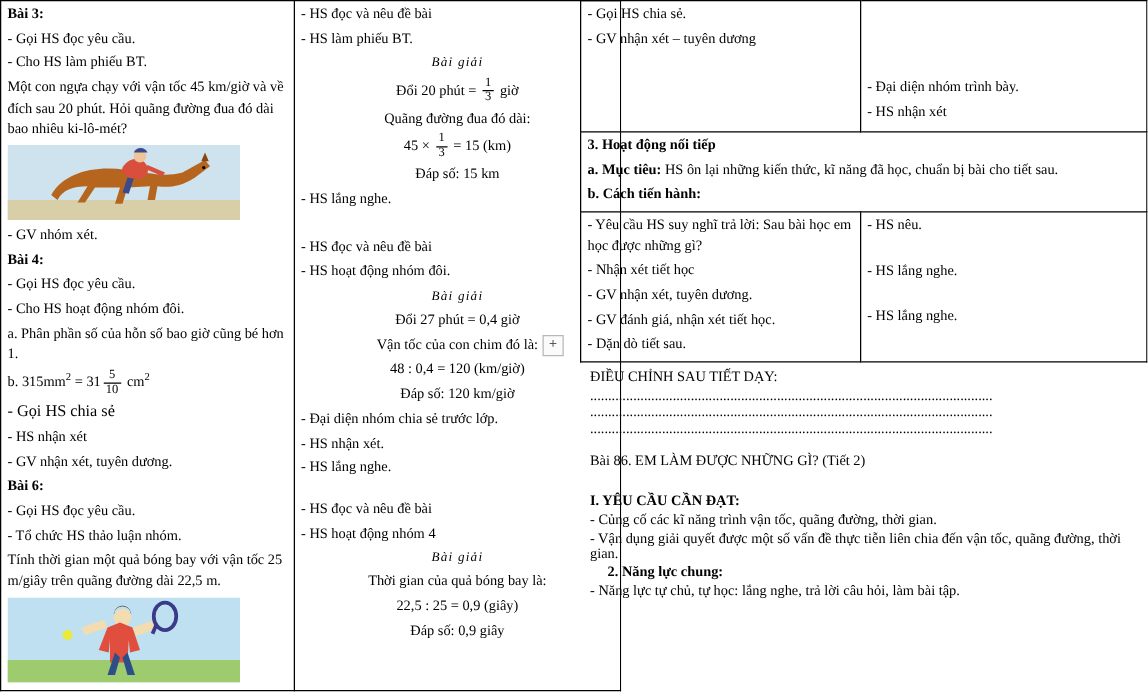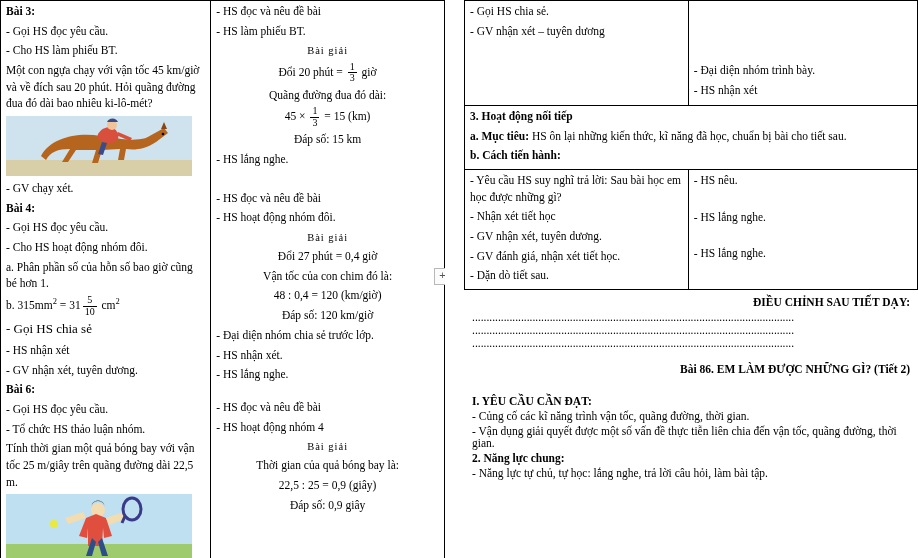--- a/index.html
+++ b/index.html
@@ -19,21 +19,21 @@
   .page {
     position: relative;
     width: 918px;
     height: 558px;
   }
   
   .left-page {
     position: absolute;
     left: 0;
     top: 0;
-    width: 445px;
+    width: 497px;
     height: 558px;
     overflow: hidden;
   }
   .right-page {
     position: absolute;
     left: 464px;
     top: 0;
     width: 454px;
     height: 496px;
     overflow: hidden;
@@ -49,20 +49,21 @@
     padding: 2px 5px 2px 5px;
     font-size: 11.5px;
     line-height: 1.45;
   }
   p { margin: 0 0 3px 0; }
   .b { font-weight: bold; }
   .ctr { text-align: center; }
   .small { font-size: 13px; }
   .baigiai {
     text-align: center;
+    font-style: italic;
     font-size: 10.5px;
     letter-spacing: 1px;
     margin: 4px 0 3px 0;
   }
   .frac {
     display: inline-block;
     vertical-align: middle;
     text-align: center;
     font-size: 10px;
     line-height: 1.05;
@@ -96,21 +97,21 @@
   }
   
   .dots {
     letter-spacing: 0px;
     font-size: 11.5px;
     overflow: hidden;
     white-space: nowrap;
     display: block;
     margin: 1px 0;
   }
-  .centerhead { text-align: right; font-weight: bold; }
+  .centerhead { text-align: left; font-weight: normal; }
   .rp-section { padding: 0 8px; }
   svg { display: block; }
 </style>
 </head>
 <body>
 
 <div class="page">
 
   <div class="left-page">
     <table class="doc">
@@ -136,21 +137,21 @@
               <path d="M155 13 l3 -7 l3 7 z" fill="#8a4512"></path>
               <circle cx="157" cy="18" r="1.3" fill="#000"></circle>
               <path d="M92 18 c6 -10 18 -8 20 0 c2 6 -4 10 -10 9 c-6 -1 -12 -4 -10 -9 z" fill="#d94f3d"></path>
               <circle cx="106" cy="9" r="5" fill="#f0c49b"></circle>
               <path d="M101 6 a6 6 0 0 1 11 0 z" fill="#3b4b8a"></path>
               <path d="M112 16 l14 6 l-2 3 l-14 -6 z" fill="#d94f3d"></path>
               <path d="M96 26 l-4 12 l5 1 l4 -12 z" fill="#3b4b8a"></path>
             </svg>
           </span>
 
-          <p>- GV chạy xét.</p>
+          <p>- GV nhóm xét.</p>
 
           <p class="b">Bài 4:</p>
           <p>- Gọi HS đọc yêu cầu.</p>
           <p>- Cho HS hoạt động nhóm đôi.</p>
           <p>a. Phân phần số của hỗn số bao giờ cũng bé hơn 1.</p>
           <p>
             <span>b. 315mm</span><span class="sup">2</span><span> = 31</span><span class="frac"><span class="num">5</span><span class="den">10</span></span><span> cm</span><span class="sup">2</span>
           </p>
           <p class="small">- Gọi HS chia sẻ</p>
           <p>- HS nhận xét</p>
@@ -266,18 +267,18 @@
       <p class="dots">................................................................................................................</p>
       <p class="dots">................................................................................................................</p>
       <p class="dots">................................................................................................................</p>
     </div>
 
     <div class="rp-section" style="margin-top:14px">
       <p class="centerhead" style="margin-top:4px">Bài 86. EM LÀM ĐƯỢC NHỮNG GÌ? (Tiết 2)</p>
       <p class="b" style="margin-top:20px">I. YÊU CẦU CẦN ĐẠT:</p>
       <p>- Củng cố các kĩ năng trình vận tốc, quãng đường, thời gian.</p>
       <p>- Vận dụng giải quyết được một số vấn đề thực tiễn liên chia đến vận tốc, quãng đường, thời gian.</p>
-      <p class="b" style="margin-left:0">2. Năng lực chung:</p>
+      <p class="b" style="margin-left:14px">2. Năng lực chung:</p>
       <p>- Năng lực tự chủ, tự học: lắng nghe, trả lời câu hỏi, làm bài tập.</p>
     </div>
   </div>
 
 </div>
 
 </body></html>

